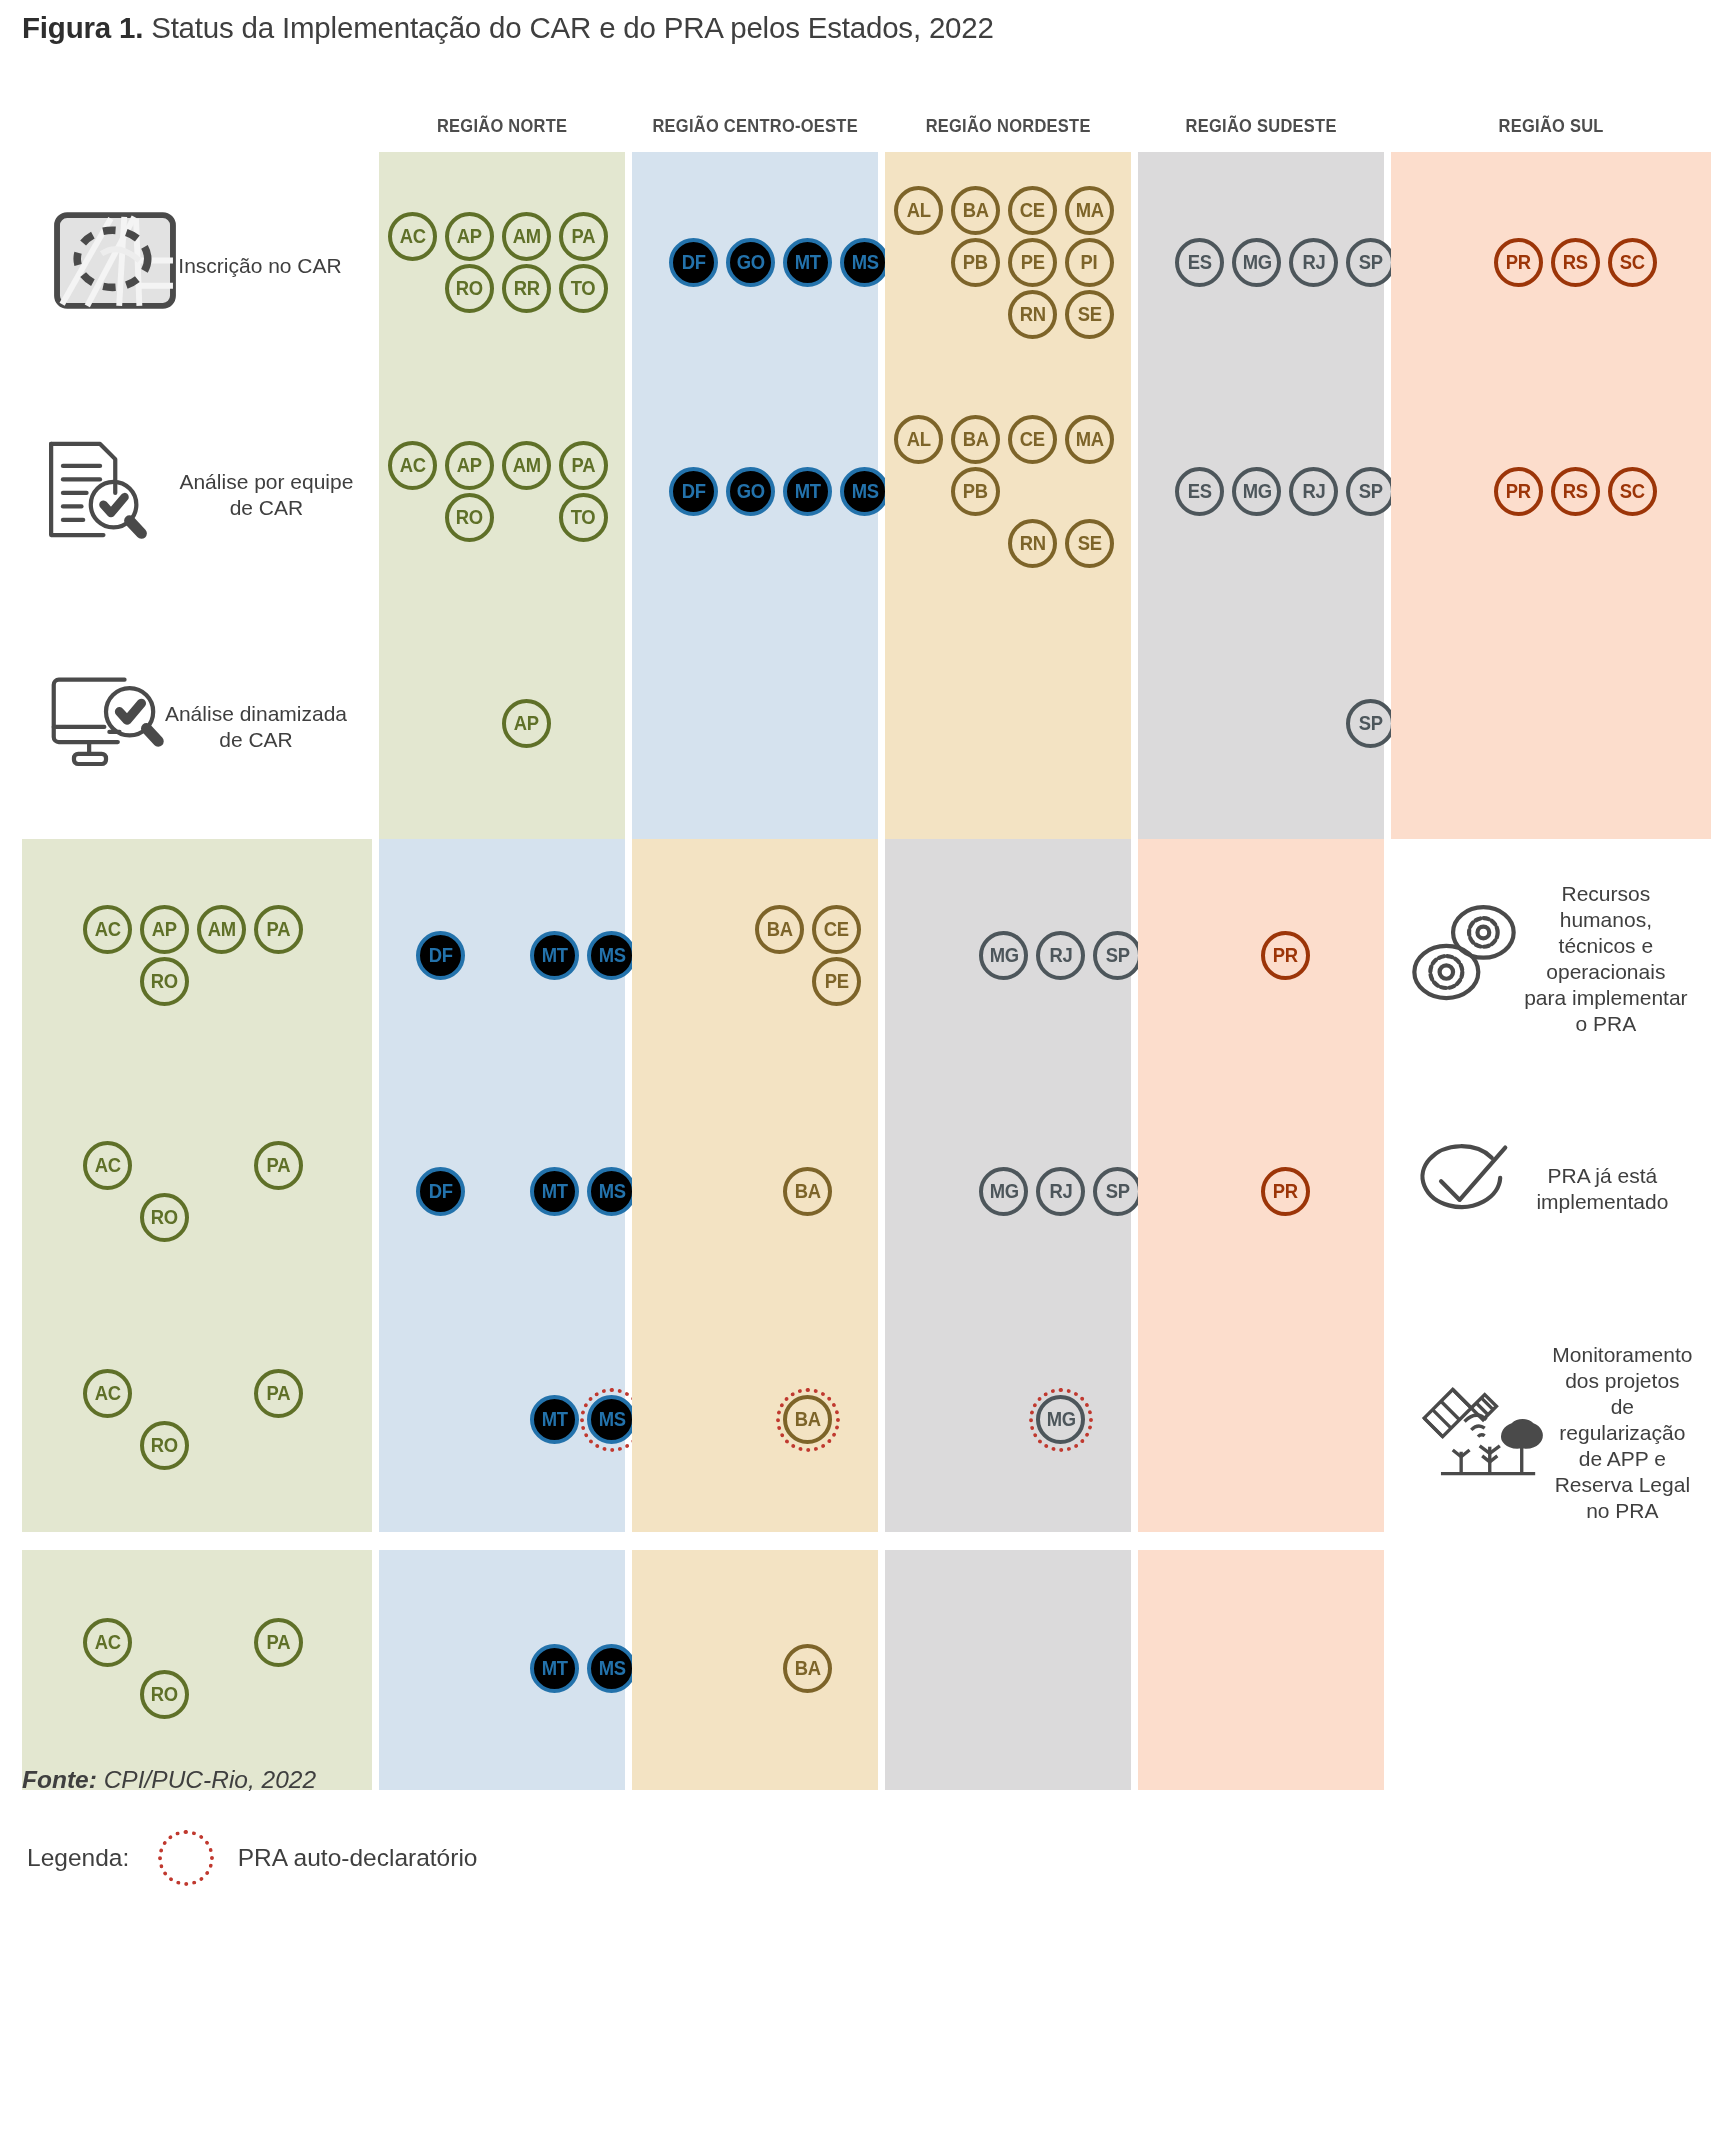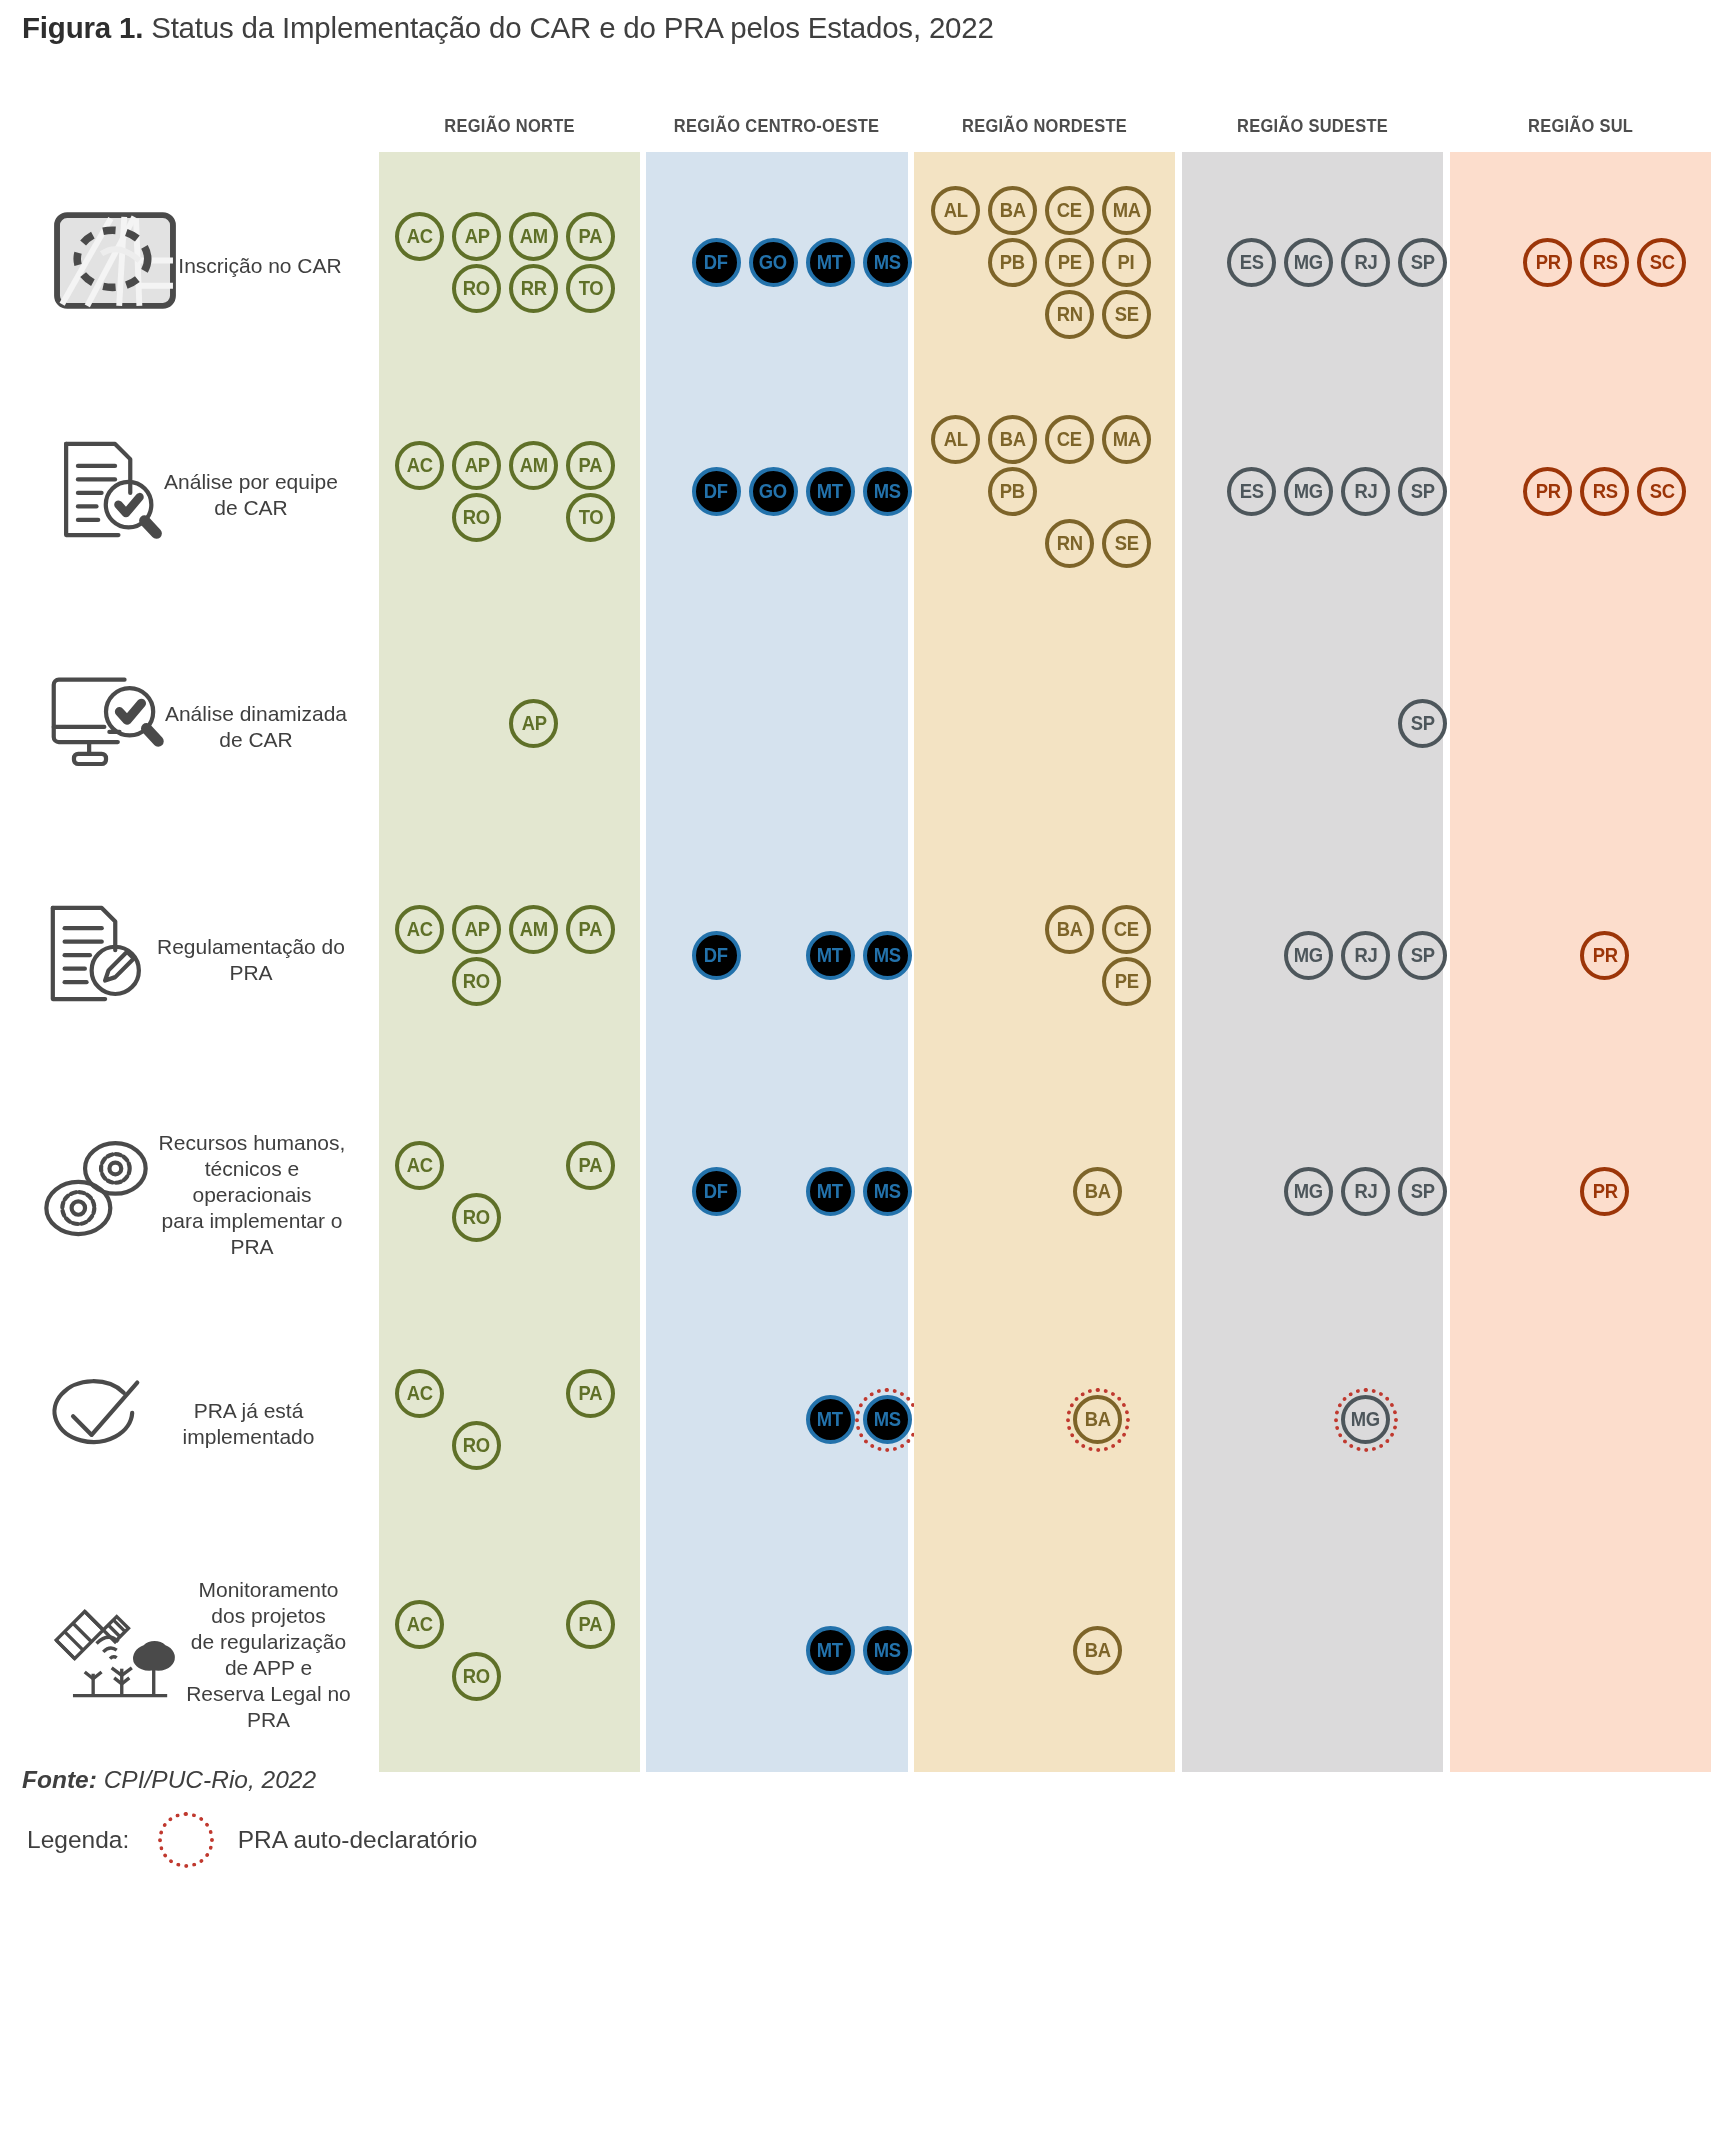--- a/index.html
+++ b/index.html
@@ -300,21 +300,21 @@
               </div>
               <div class="slot">
                 <div class="badge b-sul">
                   <span class="txt">SC</span>
                 </div>
               </div>
             </div>
           </div>
         </div>
       </div>
-      <div class="rowlabel" style="height: 235px;">
+      <div class="rowlabel" style="height: 235px; justify-content: space-between;">
         <div class="icon">
           <svg width="108" height="105" viewBox="0 0 128 124">
      <path d="M12 8 h58 l18 18 v40" style="fill:none;stroke:#4a4a4a;stroke-width:5;stroke-linecap:round;stroke-linejoin:round"></path>
      <path d="M12 8 v108 h62" style="fill:none;stroke:#4a4a4a;stroke-width:5;stroke-linecap:round;stroke-linejoin:round"></path>
      <g style="fill:none;stroke:#4a4a4a;stroke-width:5;stroke-linecap:round;stroke-linejoin:round" stroke-width="5">
        <path d="M26 34 h44"></path>
               <path d="M26 50 h44"></path>
               <path d="M26 66 h28"></path>
               <path d="M26 82 h22"></path>
               <path d="M26 98 h24"></path>
@@ -569,38 +569,20 @@
           </div>
         </div>
       </div>
       <div class="cell r-sul" style="height: 229px;">
         <div class="cellbg"></div>
         <div class="cell-inner" style="padding-left: 0px; align-items: center; width: 100%; display: flex; flex-direction: column;">
           <div>
             <div class="brow"></div>
           </div>
         </div>
-      </div>
-      <div class="rowlabel" style="height: 236px;">
-        <div class="icon">
-          <svg width="108" height="105" viewBox="0 0 128 124">
-     <path d="M14 8 h58 l16 16 v34" style="fill:none;stroke:#4a4a4a;stroke-width:5;stroke-linecap:round;stroke-linejoin:round"></path>
-     <path d="M14 8 v108 h62" style="fill:none;stroke:#4a4a4a;stroke-width:5;stroke-linecap:round;stroke-linejoin:round"></path>
-     <g style="fill:none;stroke:#4a4a4a;stroke-width:5;stroke-linecap:round;stroke-linejoin:round" stroke-width="5">
-       <path d="M28 32 h44"></path>
-              <path d="M28 48 h44"></path>
-              <path d="M28 64 h30"></path>
-              <path d="M28 80 h24"></path>
-              <path d="M28 96 h26"></path>
-     </g>
-     <circle cx="88" cy="82" r="28" style="fill:none;stroke:#4a4a4a;stroke-width:5;stroke-linecap:round;stroke-linejoin:round" stroke-width="6"></circle>
-     <path d="M76 94 l4 -12 l22 -22 l8 8 l-22 22 z" style="fill:none;stroke:#4a4a4a;stroke-width:5;stroke-linecap:round;stroke-linejoin:round" stroke-width="5"></path>
-   </svg>
-        </div>
-        <div class="lbl">Regulamentação do PRA</div>
       </div>
       <div class="cell r-norte" style="height: 236px;">
         <div class="cellbg"></div>
         <div class="cell-inner" style="padding-left: 0px; align-items: center; width: 100%; display: flex; flex-direction: column;">
           <div>
             <div class="brow">
               <div class="slot">
                 <div class="badge b-norte">
                   <span class="txt">AC</span>
                 </div>

